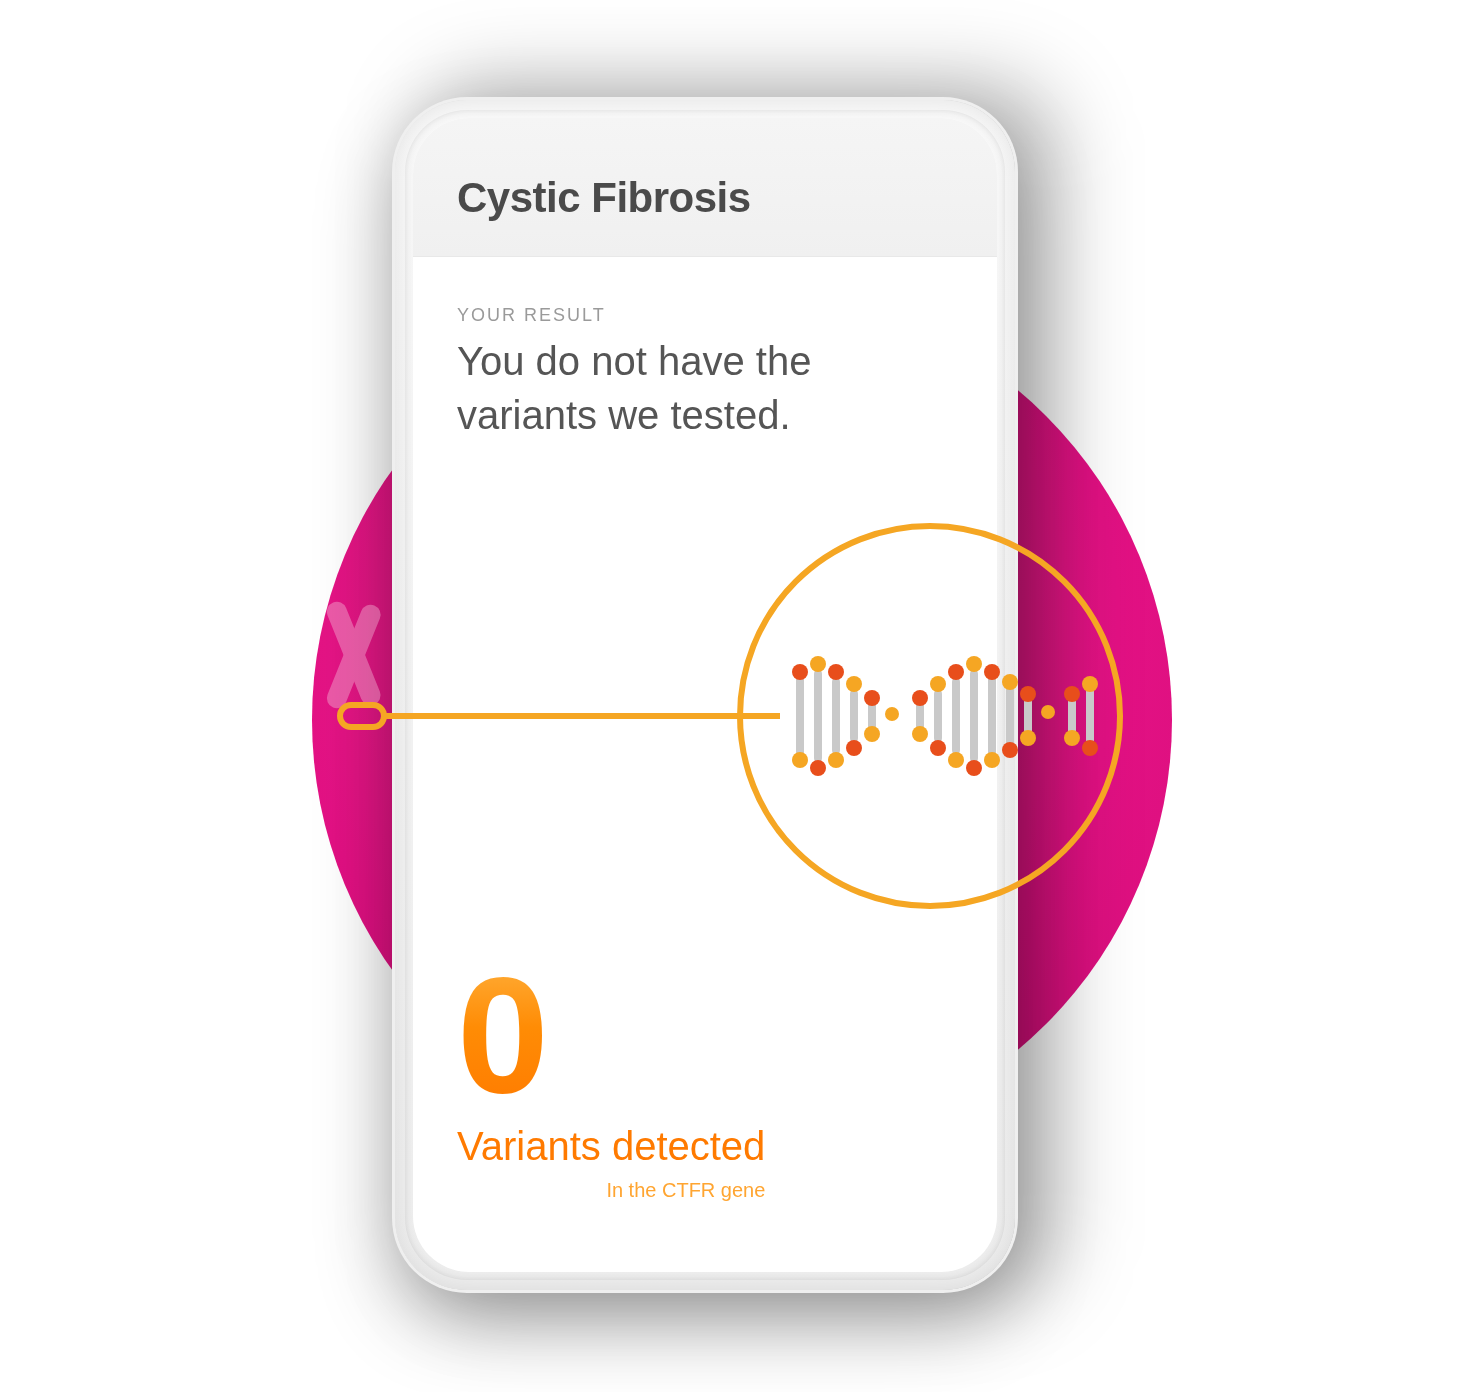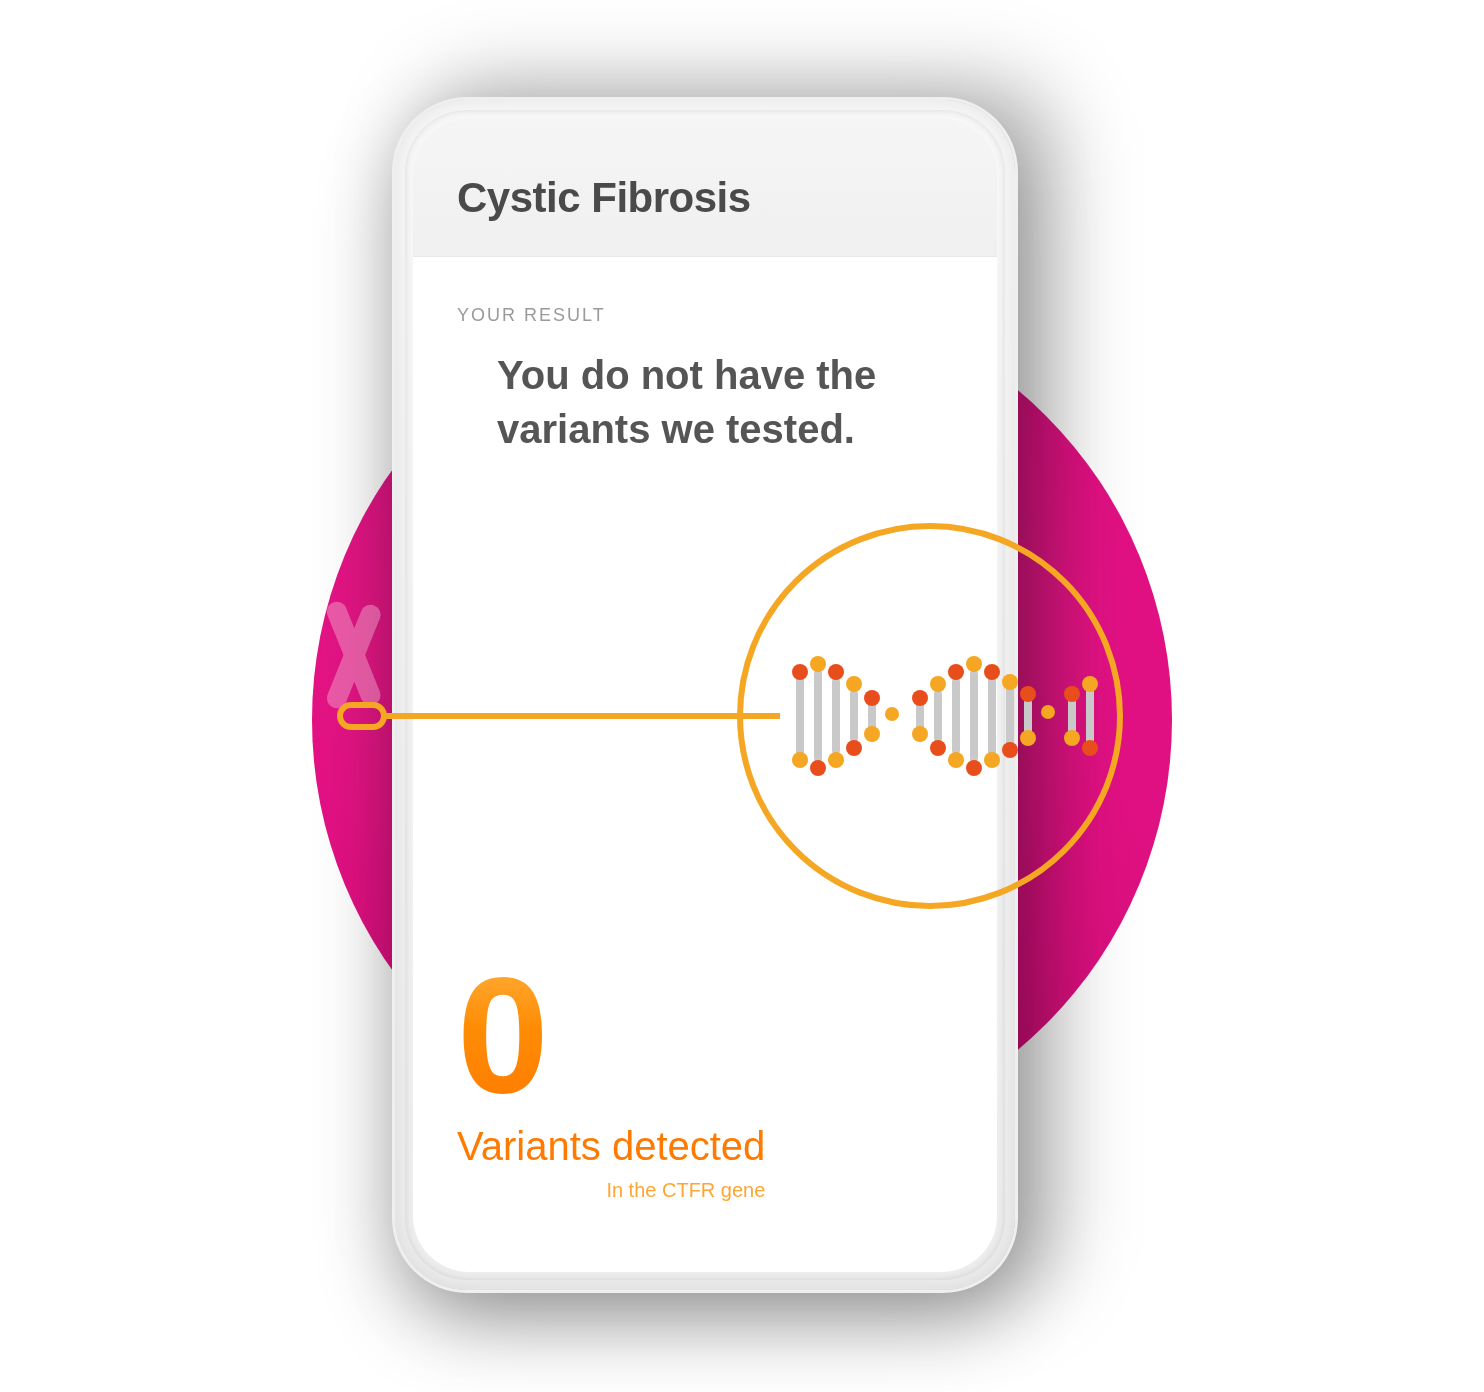--- a/index.html
+++ b/index.html
@@ -78,29 +78,28 @@
       letter-spacing: -0.5px;
     }
     .content {
       padding: 48px 44px 0 44px;
     }
     .eyebrow {
       font-size: 18px;
       letter-spacing: 2px;
       color: #9a9a9a;
       font-weight: 400;
-      margin-bottom: 22px;
+      margin-bottom: 8px;
     }
     .summary {
       font-size: 40px;
       line-height: 1.35;
       color: #555555;
-      font-weight: 700;
+      font-weight: 400;
       max-width: 420px;
-      margin-left: 40px;
     }
     .result-block {
       position: absolute;
       left: 44px;
       bottom: 70px;
     }
     .big-number {
       font-size: 165px;
       font-weight: 800;
       line-height: 1;

